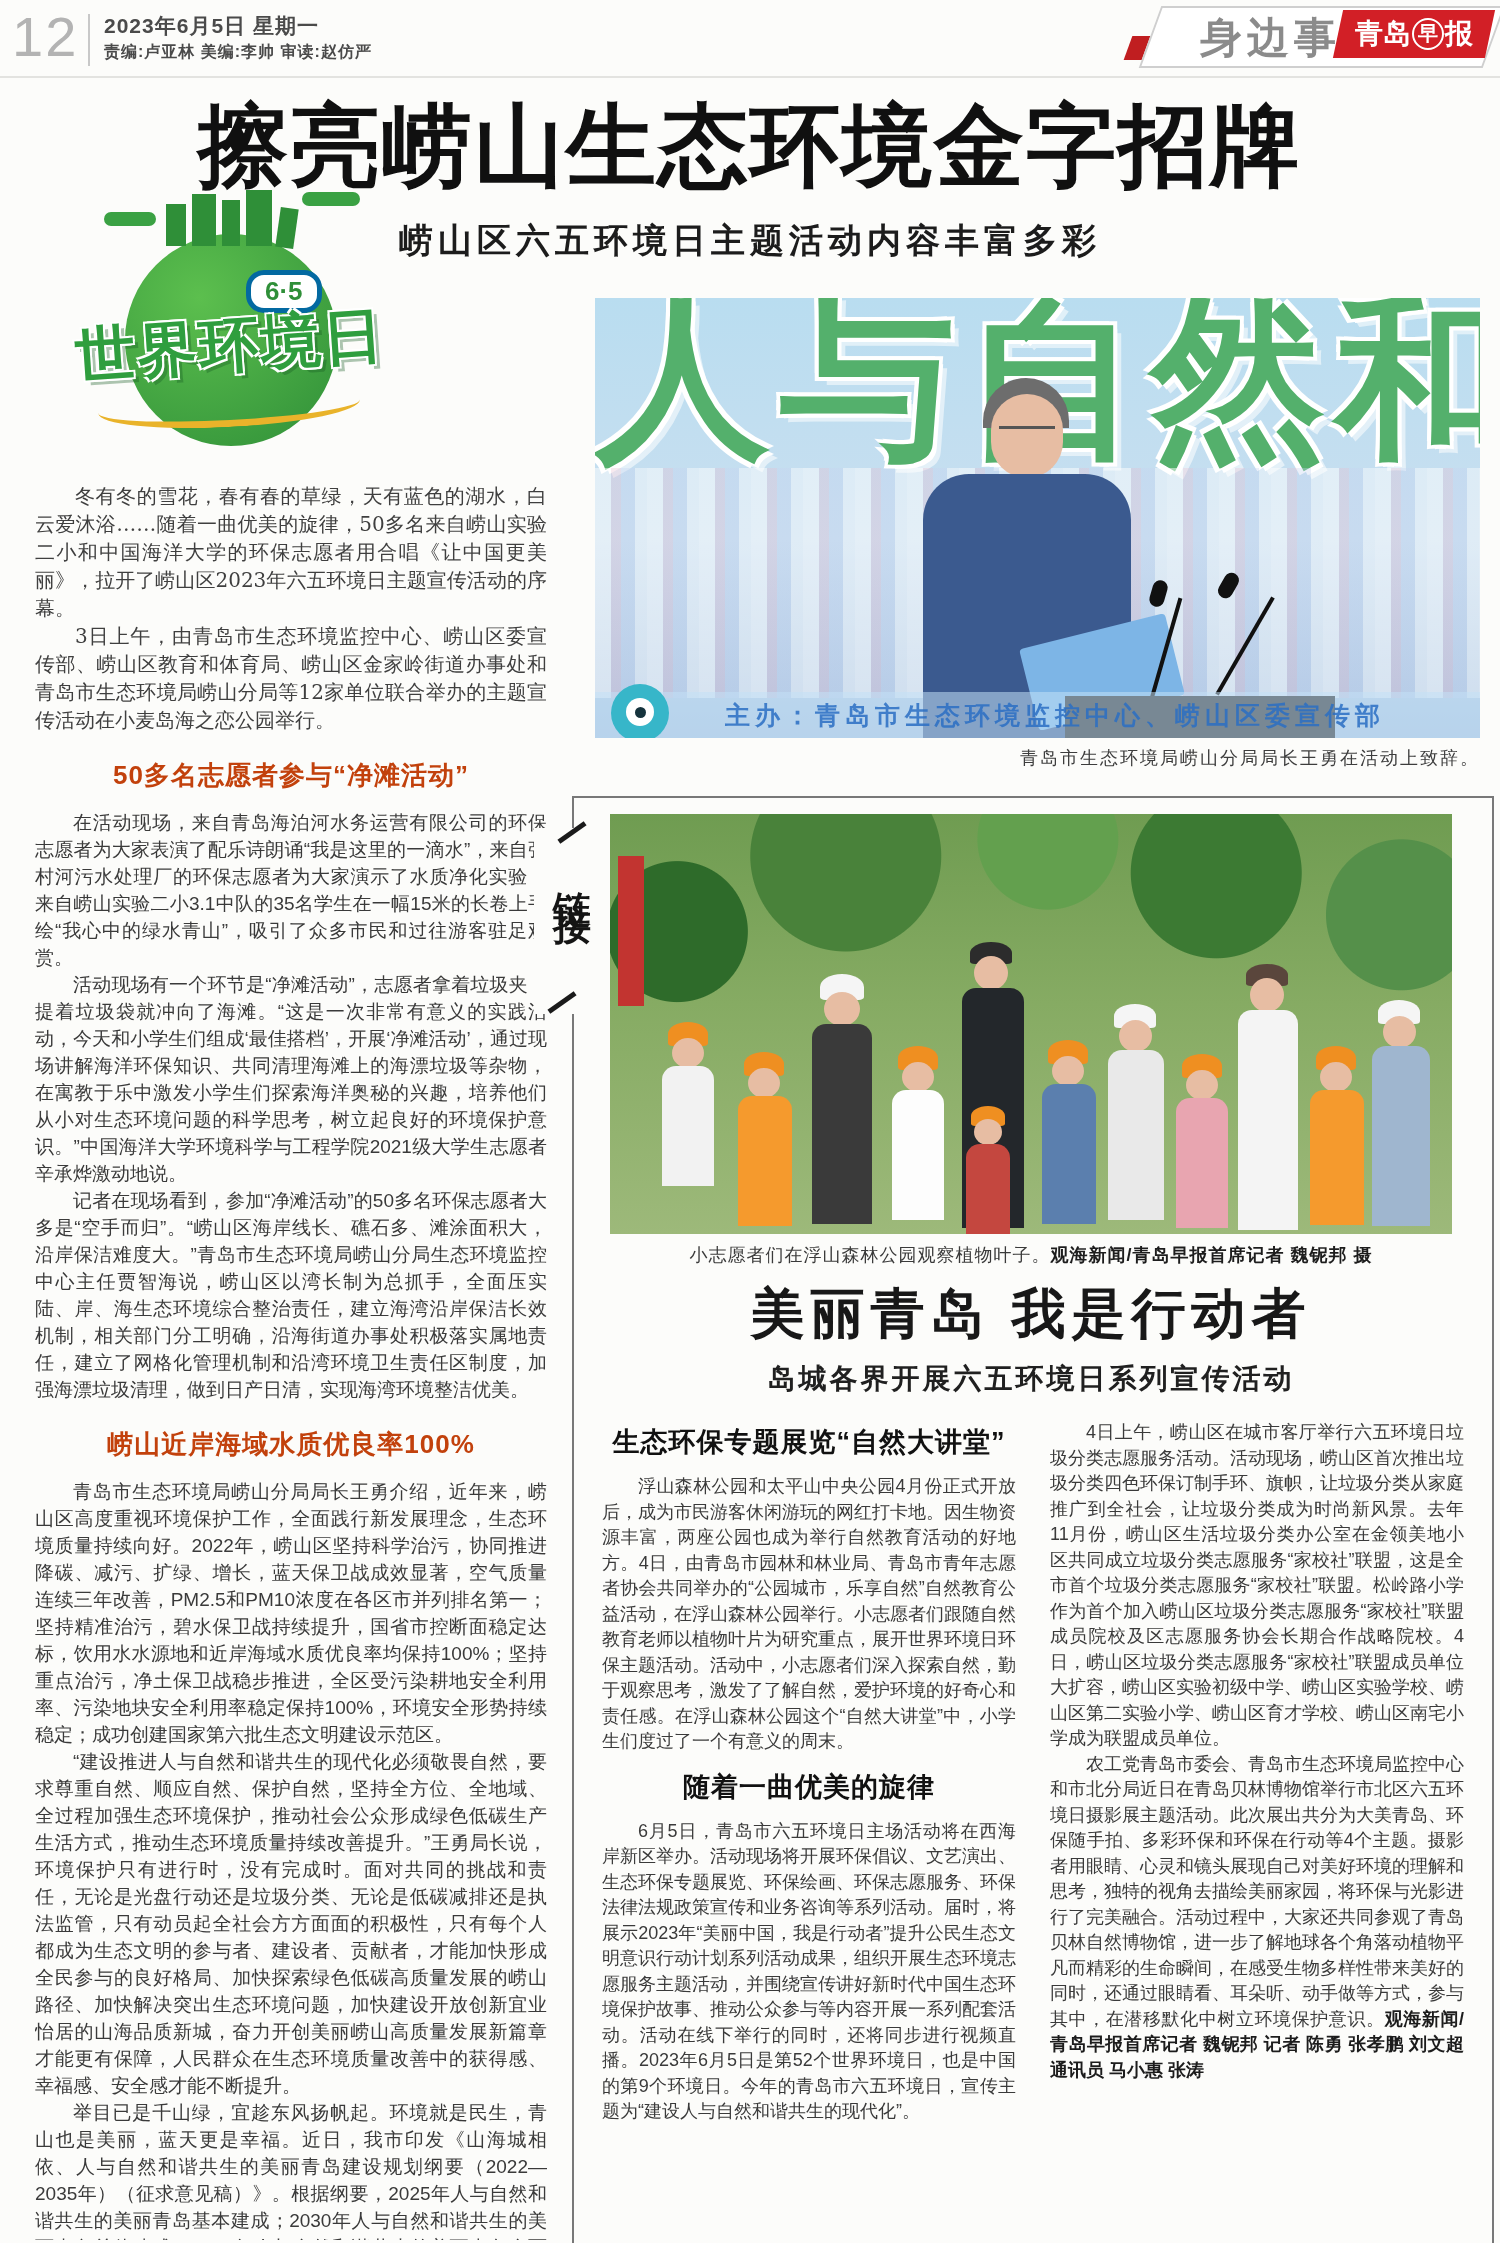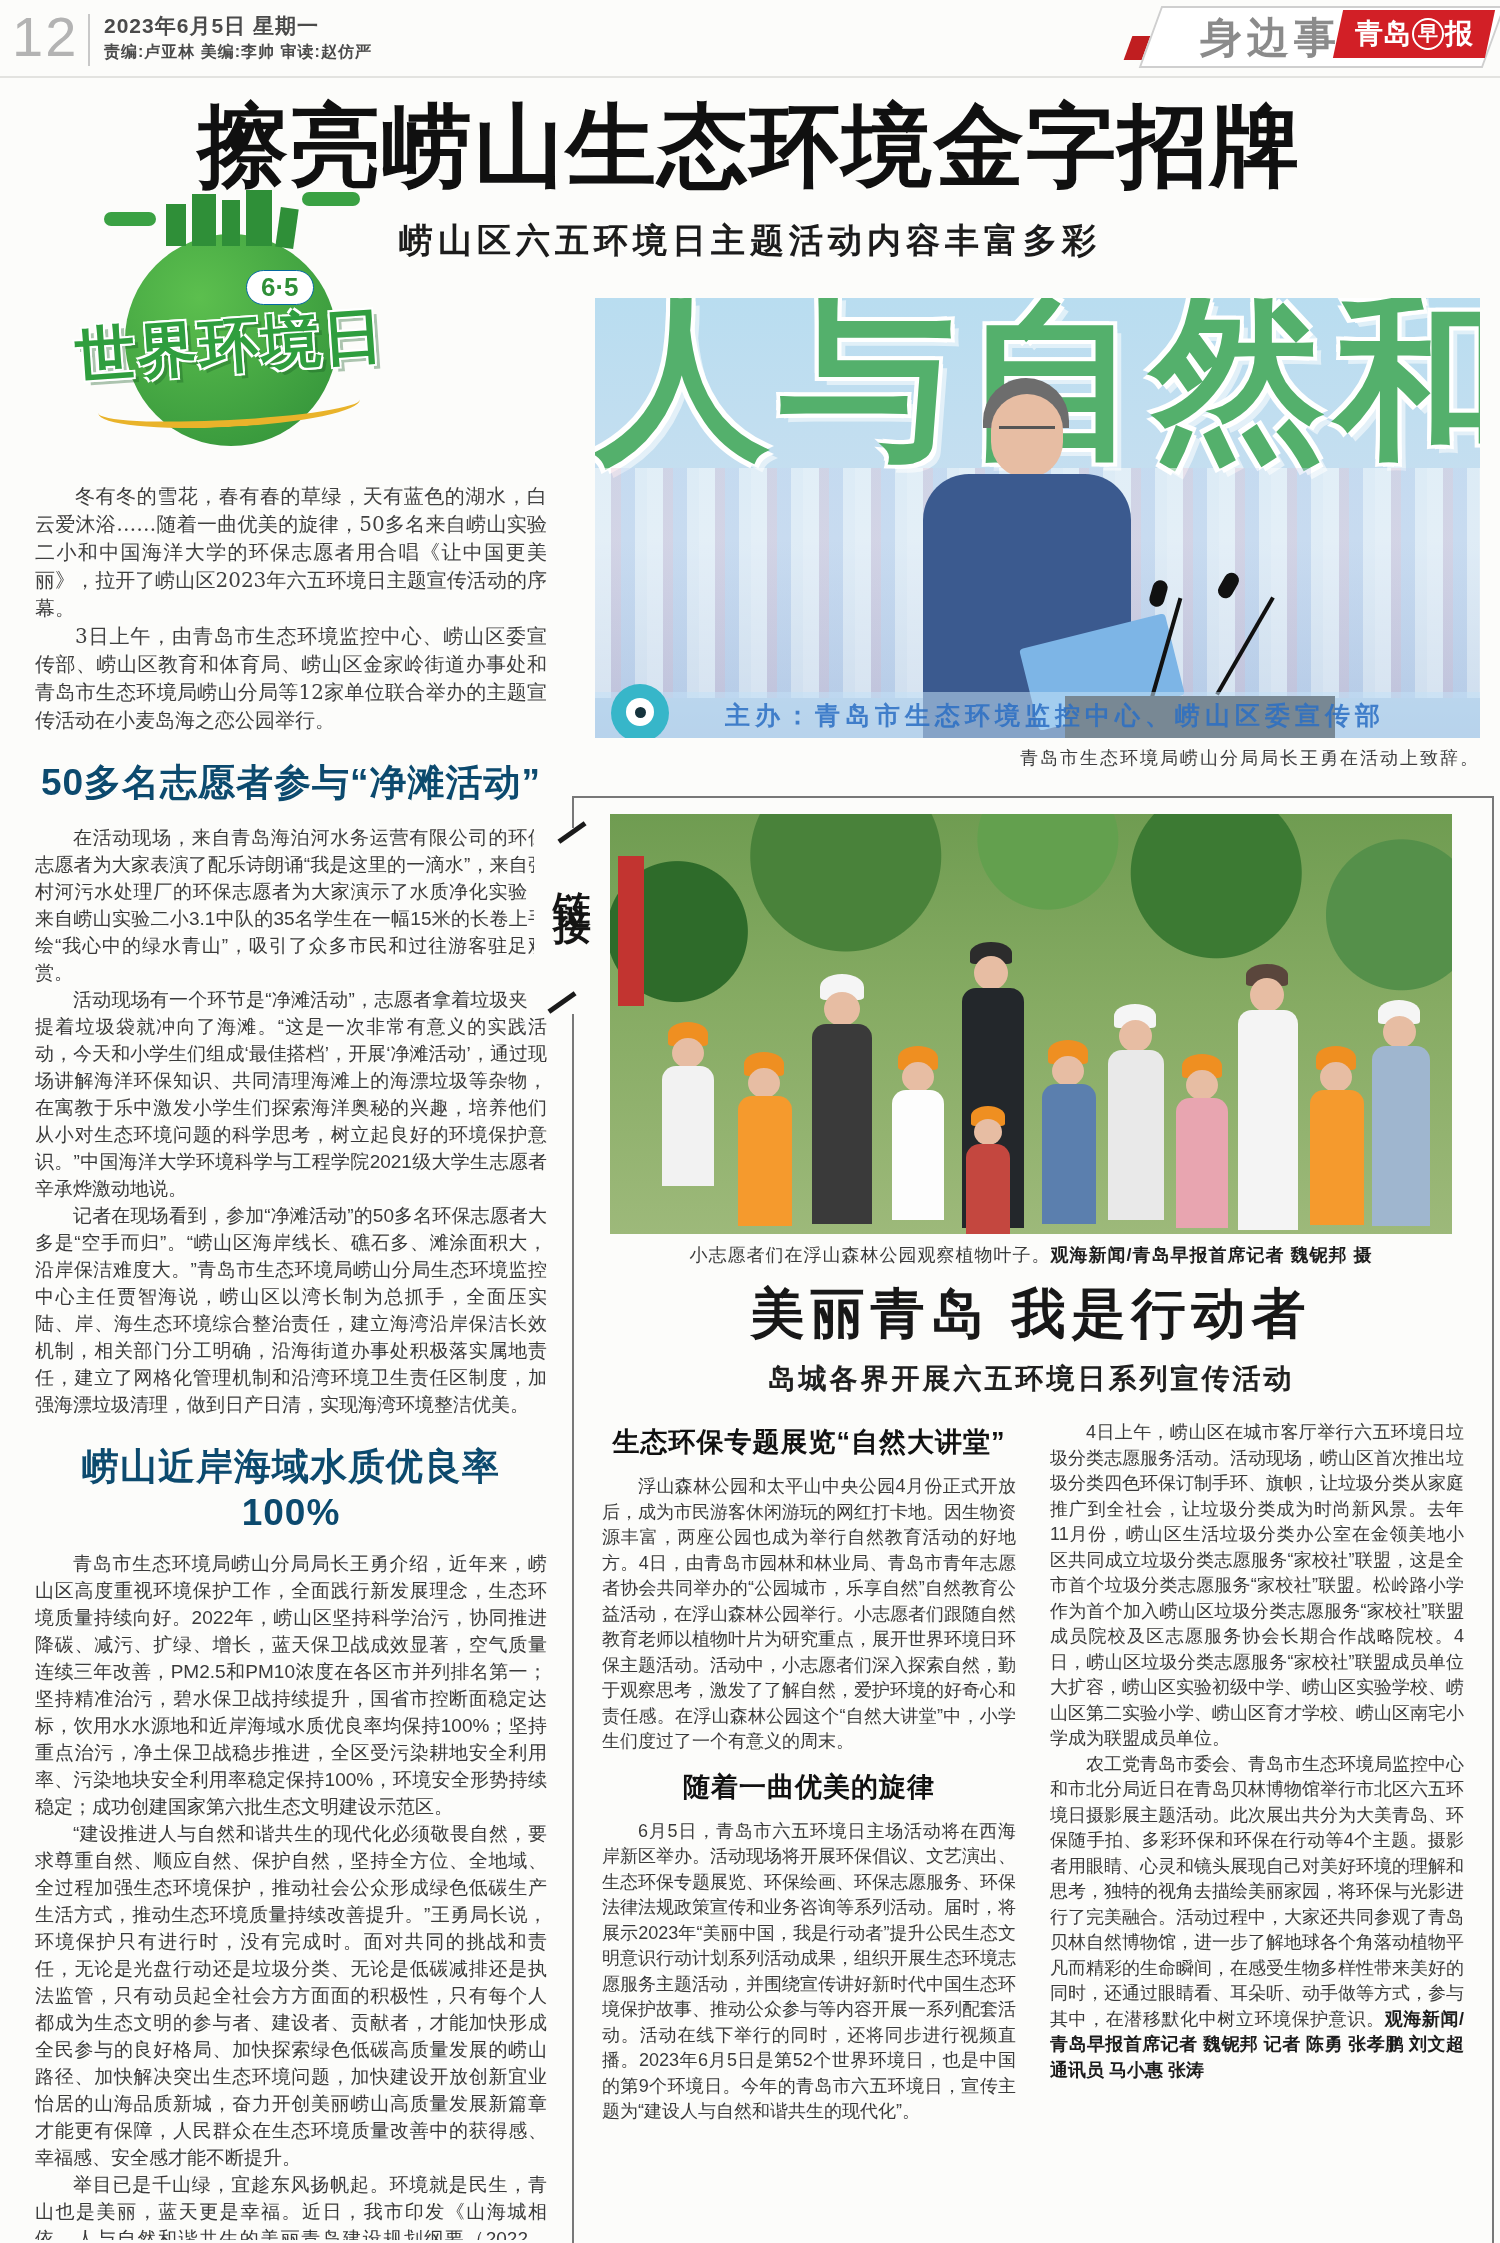--- a/index.html
+++ b/index.html
@@ -29,33 +29,33 @@
   .subhead{left:40px;top:218px;width:1420px;text-align:center;font-size:34px;font-weight:700;
            color:#1c1c1c;letter-spacing:5px;}
 
   
   .logo{left:70px;top:208px;width:320px;height:266px;}
   .logo .globe{position:absolute;left:55px;top:26px;width:212px;height:212px;border-radius:50%;
                background:radial-gradient(circle at 35% 30%,#5cbf4e,#2f8f38);}
   .logo .bld{position:absolute;background:#2f8f38;}
   .logo .cloud{position:absolute;background:#3aa143;border-radius:20px;}
   .logo .badge{position:absolute;left:176px;top:62px;padding:1px 14px;background:#fff;
-               border:1px solid #0369a1;border-radius:18px;font-size:26px;font-weight:900;color:#2f8f38;}
+               border:5px solid #0369a1;border-radius:18px;font-size:26px;font-weight:900;color:#2f8f38;}
   .logo-text{position:absolute;left:-14px;top:98px;width:348px;text-align:center;font-size:60px;
              font-weight:900;color:#2f9e3e;transform:rotate(-4deg);letter-spacing:2px;
              text-shadow:-2px -2px 0 #fff,2px -2px 0 #fff,-2px 2px 0 #fff,2px 2px 0 #fff,5px 5px 0 rgba(22,92,34,.35);}
   .swash{position:absolute;left:28px;top:178px;width:262px;height:34px;
          border-bottom:7px solid #e9b32a;border-radius:0 0 50% 50%;transform:rotate(-3deg);}
 
   
   .leftcol{left:35px;top:482px;width:512px;height:1758px;overflow:hidden;}
   .leftcol p{margin:0;}
   p.kai{font-family:"DejaVu Serif",serif;font-size:20px;line-height:28px;color:#3f3f3f;
         text-align:justify;text-indent:2em;}
-  h2.sec{text-align:center;font-size:37px;font-weight:900;color:#0c4a6e;margin:24px 0 16px;letter-spacing:1px;}
+  h2.sec{text-align:center;font-size:26px;font-weight:900;color:#c2410c;margin:24px 0 16px;letter-spacing:1px;}
   p.body{font-size:19px;line-height:27px;color:#3a3a3a;text-align:justify;text-indent:2em;}
 
   
   .photo1{left:595px;top:298px;width:885px;height:440px;overflow:hidden;
           background:linear-gradient(180deg,#b9ddf0 0%,#c9dff0 55%,#a9c3e0 100%);}
   .p1-skyline{position:absolute;left:0;top:170px;width:100%;height:230px;opacity:.55;
       background:repeating-linear-gradient(90deg,rgba(255,255,255,.9) 0 16px,rgba(232,186,205,.55) 16px 26px,rgba(198,212,240,.65) 26px 40px,rgba(255,255,255,.75) 40px 52px);}
   .p1-title{position:absolute;left:0;top:-36px;width:100%;text-align:center;font-size:175px;
             font-weight:900;letter-spacing:10px;color:#54b06c;white-space:nowrap;
             text-shadow:-4px -4px 0 #fff,4px -4px 0 #fff,-4px 4px 0 #fff,4px 4px 0 #fff,8px 8px 0 rgba(255,255,255,.55);}

